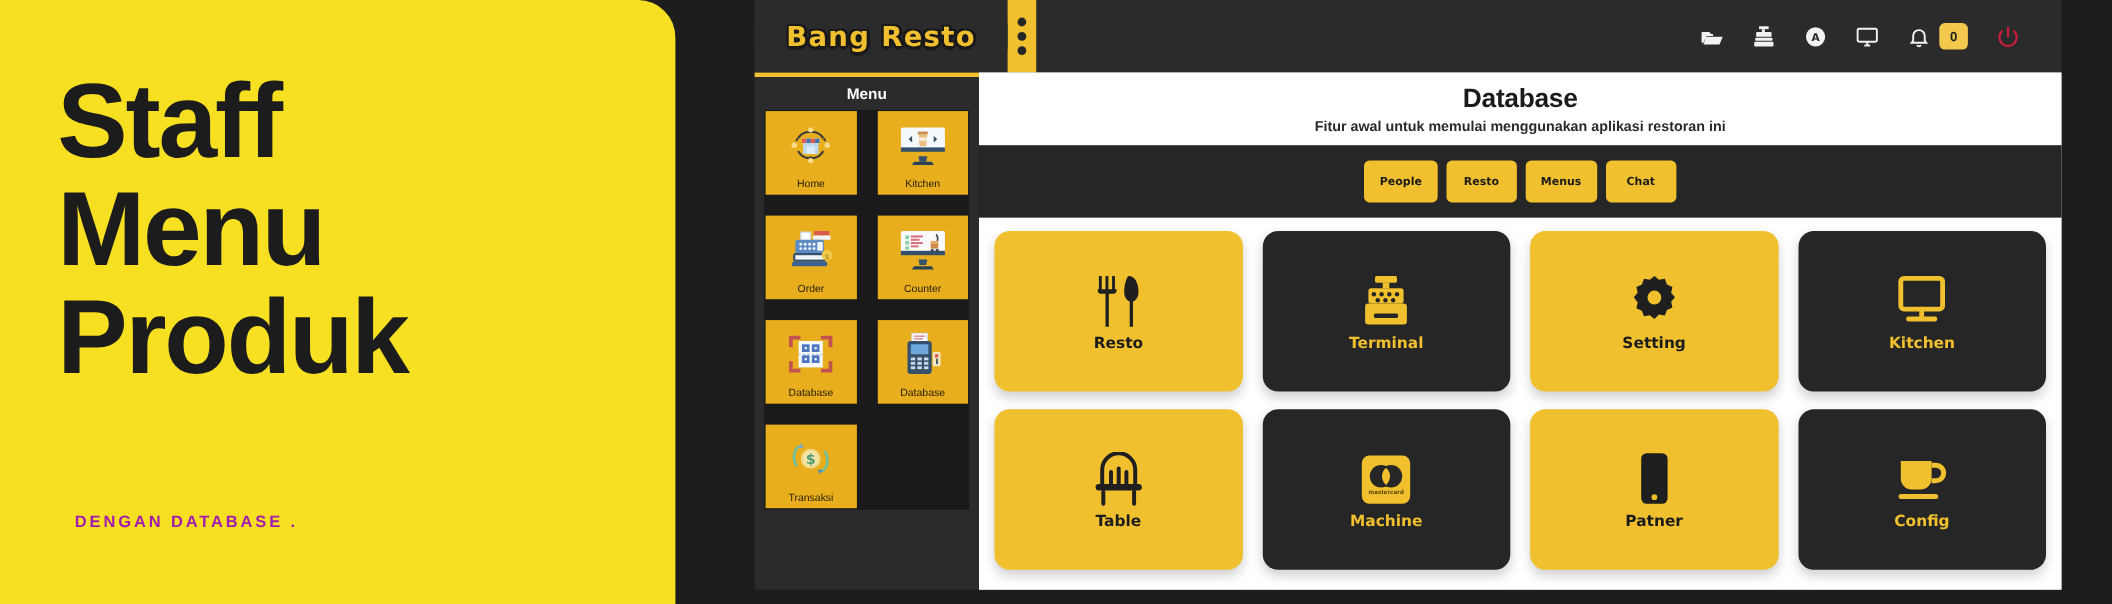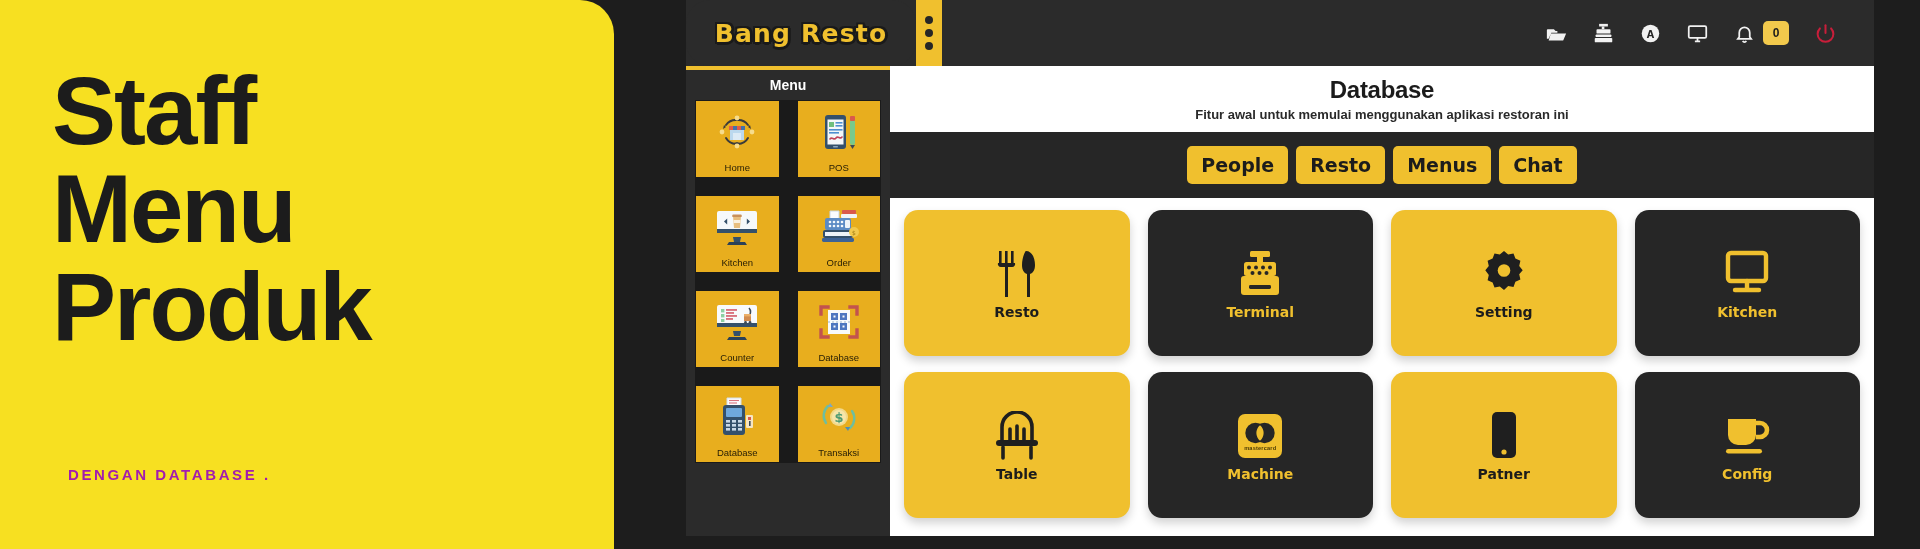--- a/index.html
+++ b/index.html
@@ -135,21 +135,21 @@
   .h-sub { font-size: 13px; font-weight: 600; color:#2a2a2a; margin-top: 3px; }
 
   .tabbar {
     height: 66px; background: #262626;
     display: flex; align-items: center; justify-content: center; gap: 8px;
   }
   .tabbtn {
     background: #F0C02E; color:#1c1c1c;
     border: none; border-radius: 5px;
     min-width: 64px; height: 38px; padding: 0 14px;
-    font-size: 19px; font-weight: 800;
+    font-size: 10px; font-weight: 800;
     font-family: "DejaVu Sans", sans-serif;
     cursor: pointer;
   }
 
   .cardwrap { background:#fff; padding: 12px 14px 18px 14px; height: 338px; }
   .cardgrid {
     display: grid;
     grid-template-columns: repeat(4, 1fr);
     grid-template-rows: repeat(2, 1fr);
     gap: 16px 18px;
@@ -286,41 +286,20 @@
               <g fill="#4472A8">
                   <rect x="18" y="14" width="4" height="4"></rect>
                   <rect x="26" y="14" width="4" height="4"></rect>
                 </g>
               <rect x="18" y="21" width="8" height="7" fill="#DCEAF5"></rect>
             </svg>
           </span>
           <span class="lbl">Home</span>
         </div>
 
-        <div class="menucell">
-          <span class="gfx">
-            <svg width="44" height="40" viewBox="0 0 44 40">
-              <rect x="8" y="3" width="21" height="34" rx="3" fill="#34506B"></rect>
-              <rect x="10.5" y="7.5" width="16" height="25" fill="#F4F7F9"></rect>
-              <rect x="12" y="10" width="5" height="5" fill="#6FBE7E"></rect>
-              <g fill="#4E8FD0">
-                  <rect x="18.5" y="10" width="7" height="1.6"></rect>
-                  <rect x="18.5" y="13" width="7" height="1.6"></rect>
-                  <rect x="12" y="17" width="13.5" height="1.6"></rect>
-                  <rect x="12" y="20" width="10" height="1.6"></rect>
-                </g>
-              <path d="M13 27c2-3 4 2 6-1s4 2 6-1" stroke="#C0435A" stroke-width="1.6" fill="none" stroke-linecap="round"></path>
-              <rect x="16" y="34" width="5" height="1.4" rx=".7" fill="#8FA6BB"></rect>
-              <rect x="33" y="8" width="5" height="25" rx="2" fill="#79C98C"></rect>
-              <rect x="33" y="4" width="5" height="5" rx="1" fill="#D9594C"></rect>
-              <path d="M33 33l2.5 4 2.5-4z" fill="#3E4A56"></path>
-            </svg>
-          </span>
-          <span class="lbl">POS</span>
-        </div>
 
         <div class="menucell">
           <span class="gfx">
             <svg width="48" height="40" viewBox="0 0 48 40">
               <rect x="4" y="4" width="40" height="21" rx="2" fill="#F6F9FB"></rect>
               <rect x="4" y="22" width="40" height="4" fill="#34506B"></rect>
               <path d="M20 30h8l-1 5h-6z" fill="#34506B"></path>
               <path d="M14 38h20l-2-3H16z" fill="#2B4157"></path>
               <g fill="#34506B">
                   <path d="M11 14.5l3.2-3v6z"></path>

